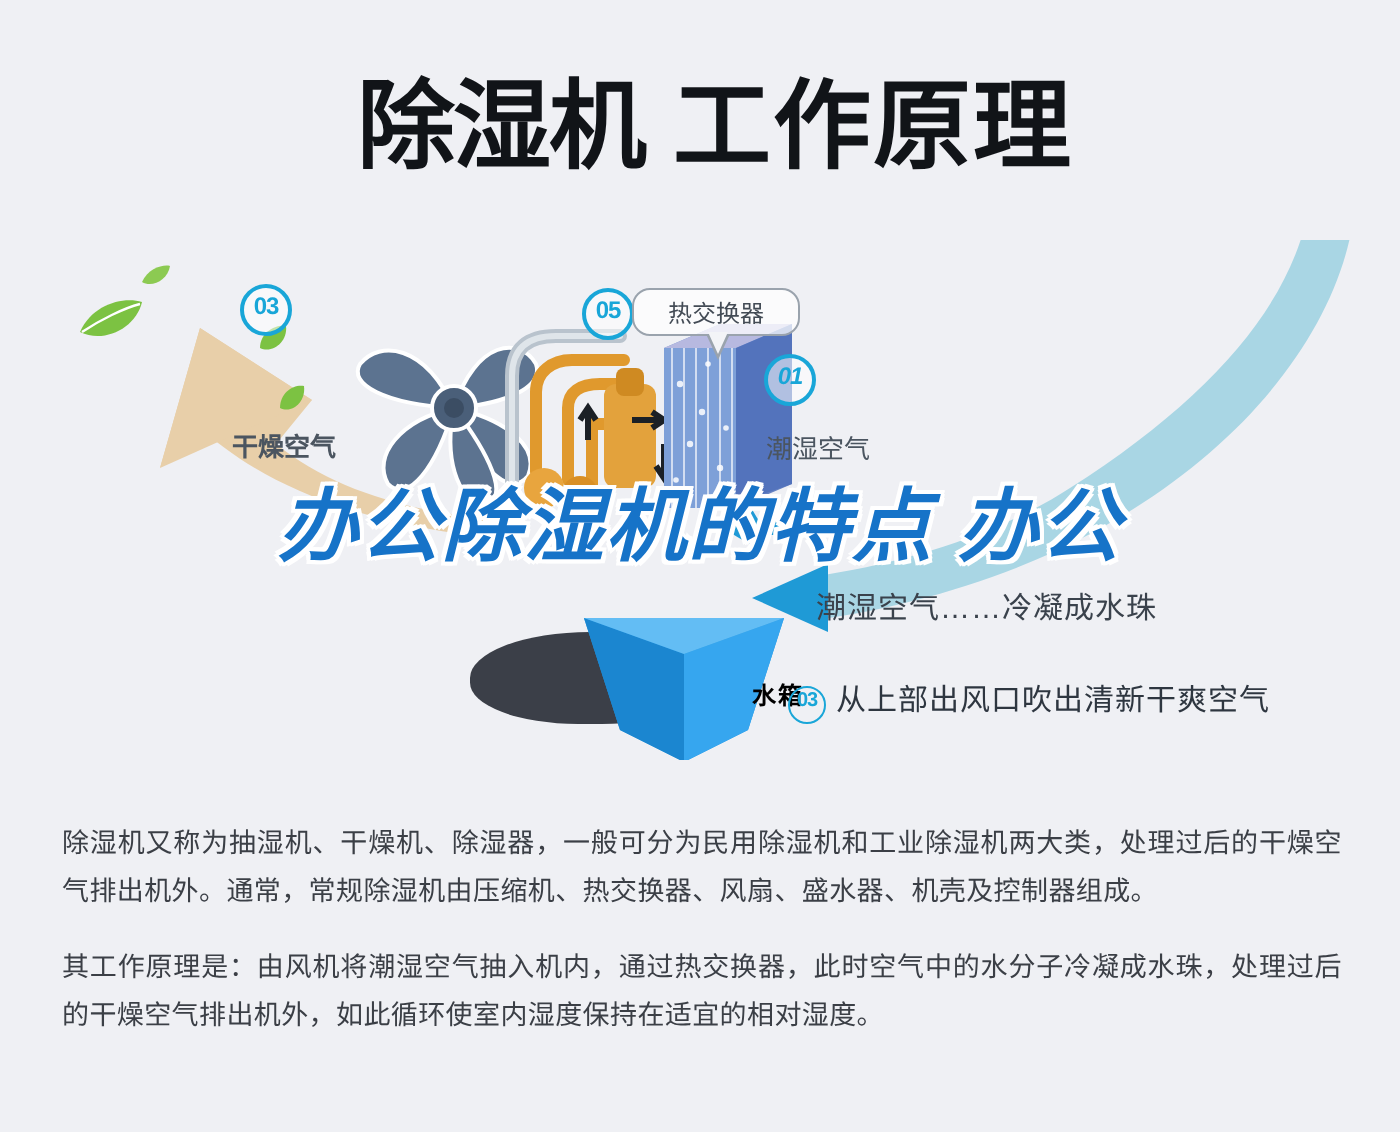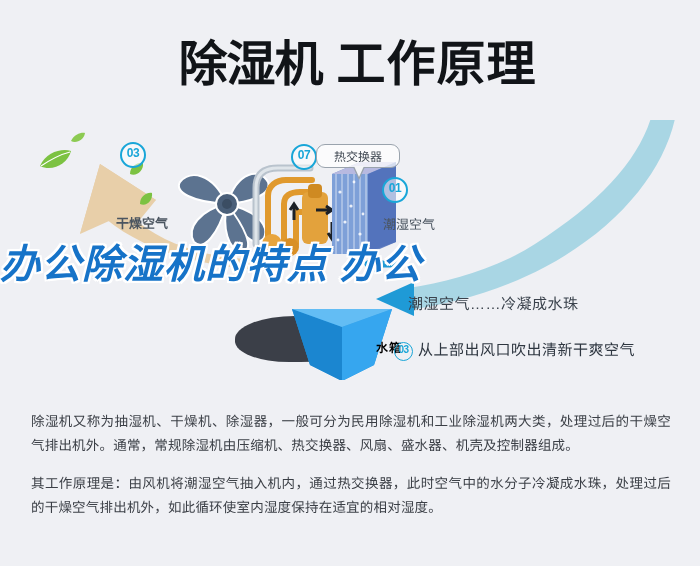--- a/index.html
+++ b/index.html
@@ -215,20 +215,21 @@
     white-space: nowrap;
     letter-spacing: .5px;
   }
 
   
   .overlay-title {
     position: absolute;
     left: 0;
     top: 243px;
     width: 700px;
+    text-align: center;
     z-index: 40;
     pointer-events: none;
   }
   .overlay-line {
     font-size: 40px;
     font-weight: bold;
     font-style: italic;
     color: #1673c8;
     line-height: 42px;
     letter-spacing: 1px;
@@ -351,24 +352,24 @@
       <path d="M4 4 L 104 4 L 86 60 L 54 76 L 22 60 Z" fill="#2196e3"></path>
       <path d="M4 4 L 54 22 L 54 76 L 22 60 Z" fill="#1b86d0"></path>
       <path d="M54 22 L 104 4 L 86 60 L 54 76 Z" fill="#36a6ef"></path>
       <path d="M4 4 L 104 4 L 54 22 Z" fill="#63bdf4"></path>
     </svg>
     <span class="tank-label" style="left:328px; top:218px;">水箱</span>
 
     <span class="badge" style="left:120px; top:22px;">03</span>
     <span class="callout-label" style="left:116px; top:93px;font-weight:bold;">干燥空气</span>
 
-    <span class="badge" style="left:291px; top:24px;">07</span>
+    <span class="badge" style="left:291px; top:24px;">05</span>
     <span class="bubble" style="left:316px; top:24px;">热交换器</span>
 
-    <span class="badge" style="left:382px; top:57px;">01</span>
+    <span class="badge" style="left:382px; top:57px;font-style:italic;">01</span>
     <span class="callout-label" style="left:383px; top:94px;">潮湿空气</span>
 
     <span class="faint-line" style="left:408px; top:172px;">潮湿空气……冷凝成水珠</span>
 
     <div class="step-line"><span class="sbadge">03</span><span>从上部出风口吹出清新干爽空气</span></div>
   </div>
 
   <div class="overlay-title">
     <div class="overlay-line">办公除湿机的特点 办公</div>
   </div>

